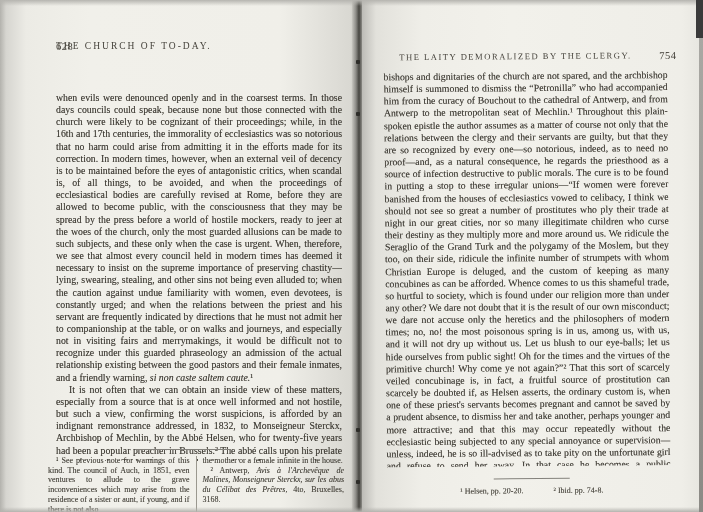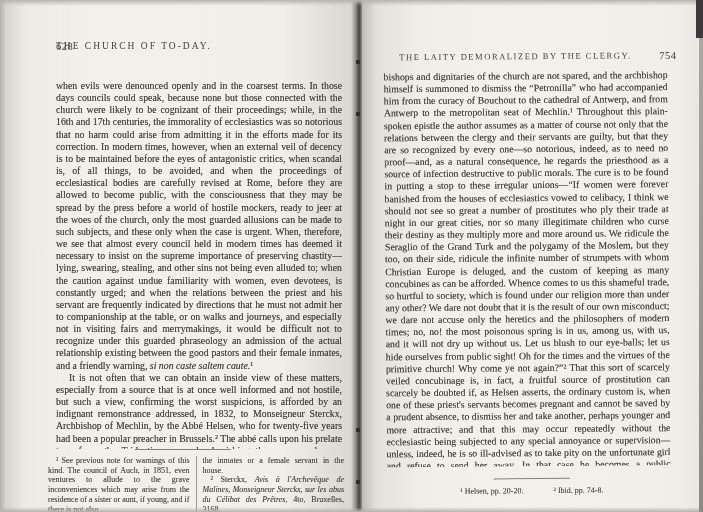--- a/index.html
+++ b/index.html
@@ -37,21 +37,21 @@
   .pagenum.pn-right{right:0;}
   .rp-head .running{margin-right:26px;}
 
   .bodytext{
     position:absolute;text-align:justify;
     font-size:9.8px;line-height:12.15px;
     color:#3f3c35;
     text-shadow:0 0 0.45px rgba(63,60,53,0.55);
     overflow:hidden;
   }
-  .lp-body{top:80px;left:56px;width:286px;height:369px;}
+  .lp-body{top:92px;left:56px;width:286px;height:369px;}
   .rp-body{top:70px;left:23px;width:284px;height:396px;}
   .para{margin:0;}
   .para.indent{text-indent:13px;}
   .italic{font-style:italic;}
 
   .fnrule{position:absolute;height:0;border-top:1px solid #84827c;}
   .lp-rule{top:449px;left:135px;width:96px;}
   .rp-rule{top:478px;left:130px;width:76px;}
 
   .footnotes{
@@ -82,22 +82,22 @@
     <div class="bodytext lp-body">
       <p class="para"><span>when evils were denounced openly and in the coarsest terms. In those days councils could speak, because none but those connected with the church were likely to be cognizant of their proceedings; while, in the 16th and 17th centuries, the immorality of ecclesiastics was so notorious that no harm could arise from admitting it in the efforts made for its correction. In modern times, however, when an external veil of decency is to be maintained before the eyes of antagonistic critics, when scandal is, of all things, to be avoided, and when the proceedings of ecclesiastical bodies are carefully revised at Rome, before they are allowed to become public, with the consciousness that they may be spread by the press before a world of hostile mockers, ready to jeer at the woes of the church, only the most guarded allusions can be made to such subjects, and these only when the case is urgent. When, therefore, we see that almost every council held in modern times has deemed it necessary to insist on the supreme importance of preserving chastity—lying, swearing, stealing, and other sins not being even alluded to; when the caution against undue familiarity with women, even devotees, is constantly urged; and when the relations between the priest and his servant are frequently indicated by directions that he must not admit her to companionship at the table, or on walks and journeys, and especially not in visiting fairs and merrymakings, it would be difficult not to recognize under this guarded phraseology an admission of the actual relationship existing between the good pastors and their female inmates, and a friendly warning, </span><span class="italic">si non caste saltem caute.</span><span>¹</span></p>
       <p class="para indent">It is not often that we can obtain an inside view of these matters, especially from a source that is at once well informed and not hostile, but such a view, confirming the worst suspicions, is afforded by an indignant remonstrance addressed, in 1832, to Monseigneur Sterckx, Archbishop of Mechlin, by the Abbé Helsen, who for twenty-five years had been a popular preacher in Brussels.² The abbé calls upon his prelate to enforce the Tridentine canon by banishing the women who are universally inmates of the houses of priests, and thus put a stop to the sin and the scandal which destroy the influence of the church and spread immorality among the faithful. Even the</p>
     </div>
     <div class="fnrule lp-rule"></div>
     <div class="footnotes lp-foot">
       <div class="fncol fncol1">
         <p class="fn first-indent">¹ See previous note for warnings of this kind. The council of Auch, in 1851, even ventures to allude to the grave inconveniences which may arise from the residence of a sister or aunt, if young, and if there is not also</p>
       </div>
       <div class="fncol fncol2">
-        <p class="fn">the inmates or a female servant in the house.</p>
-        <p class="fn first-indent"><span>² Sterckx, </span><span class="italic">Avis à l'Archevêque de Malines, Monseigneur Sterckx, sur les abus du Célibat des Prêtres</span><span>, 4to, Bruxelles, 3168.</span></p>
+        <p class="fn">the mother or a female infinite in the house.</p>
+        <p class="fn first-indent"><span>² Antwerp, </span><span class="italic">Avis à l'Archevêque de Malines, Monseigneur Sterckx, sur les abus du Célibat des Prêtres</span><span>, 4to, Bruxelles, 3168.</span></p>
       </div>
     </div>
   </div>
 
   <div class="gutter"></div>
   <div class="stitch" style="top:60px;"></div>
   <div class="stitch" style="top:112px;"></div>
   <div class="stitch" style="top:428px;"></div>
   <div class="stitch" style="top:480px;"></div>
 

